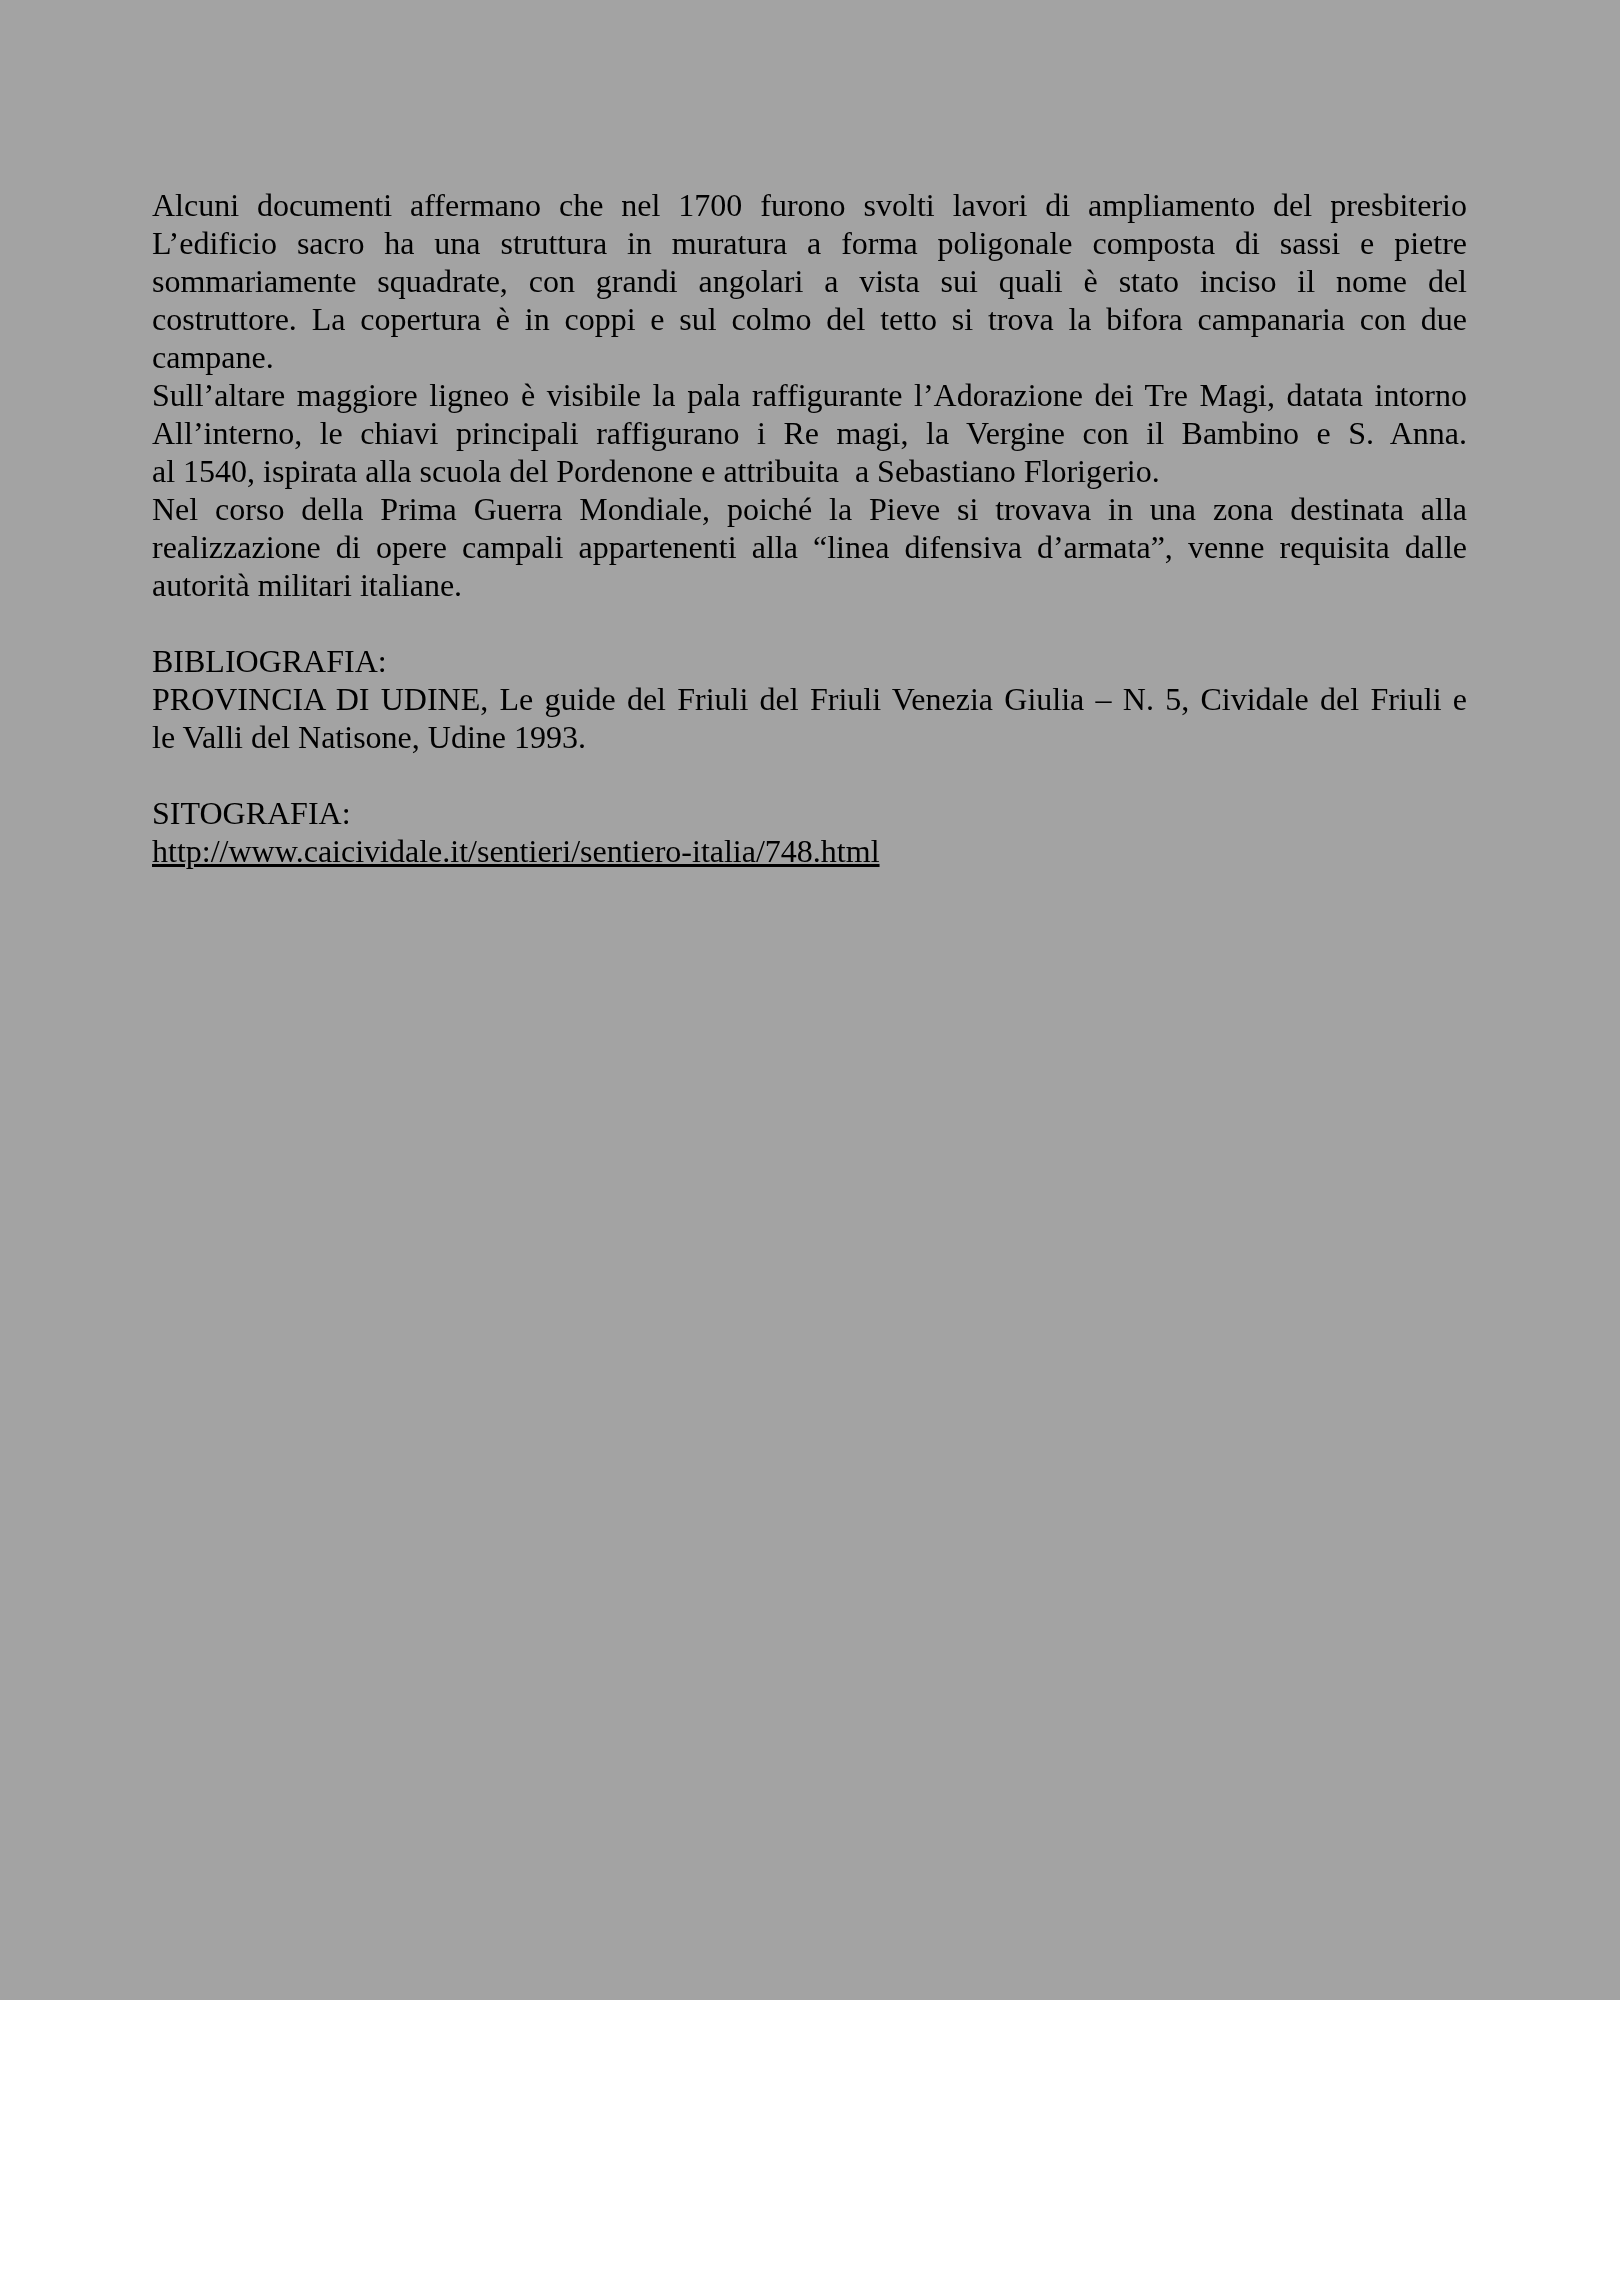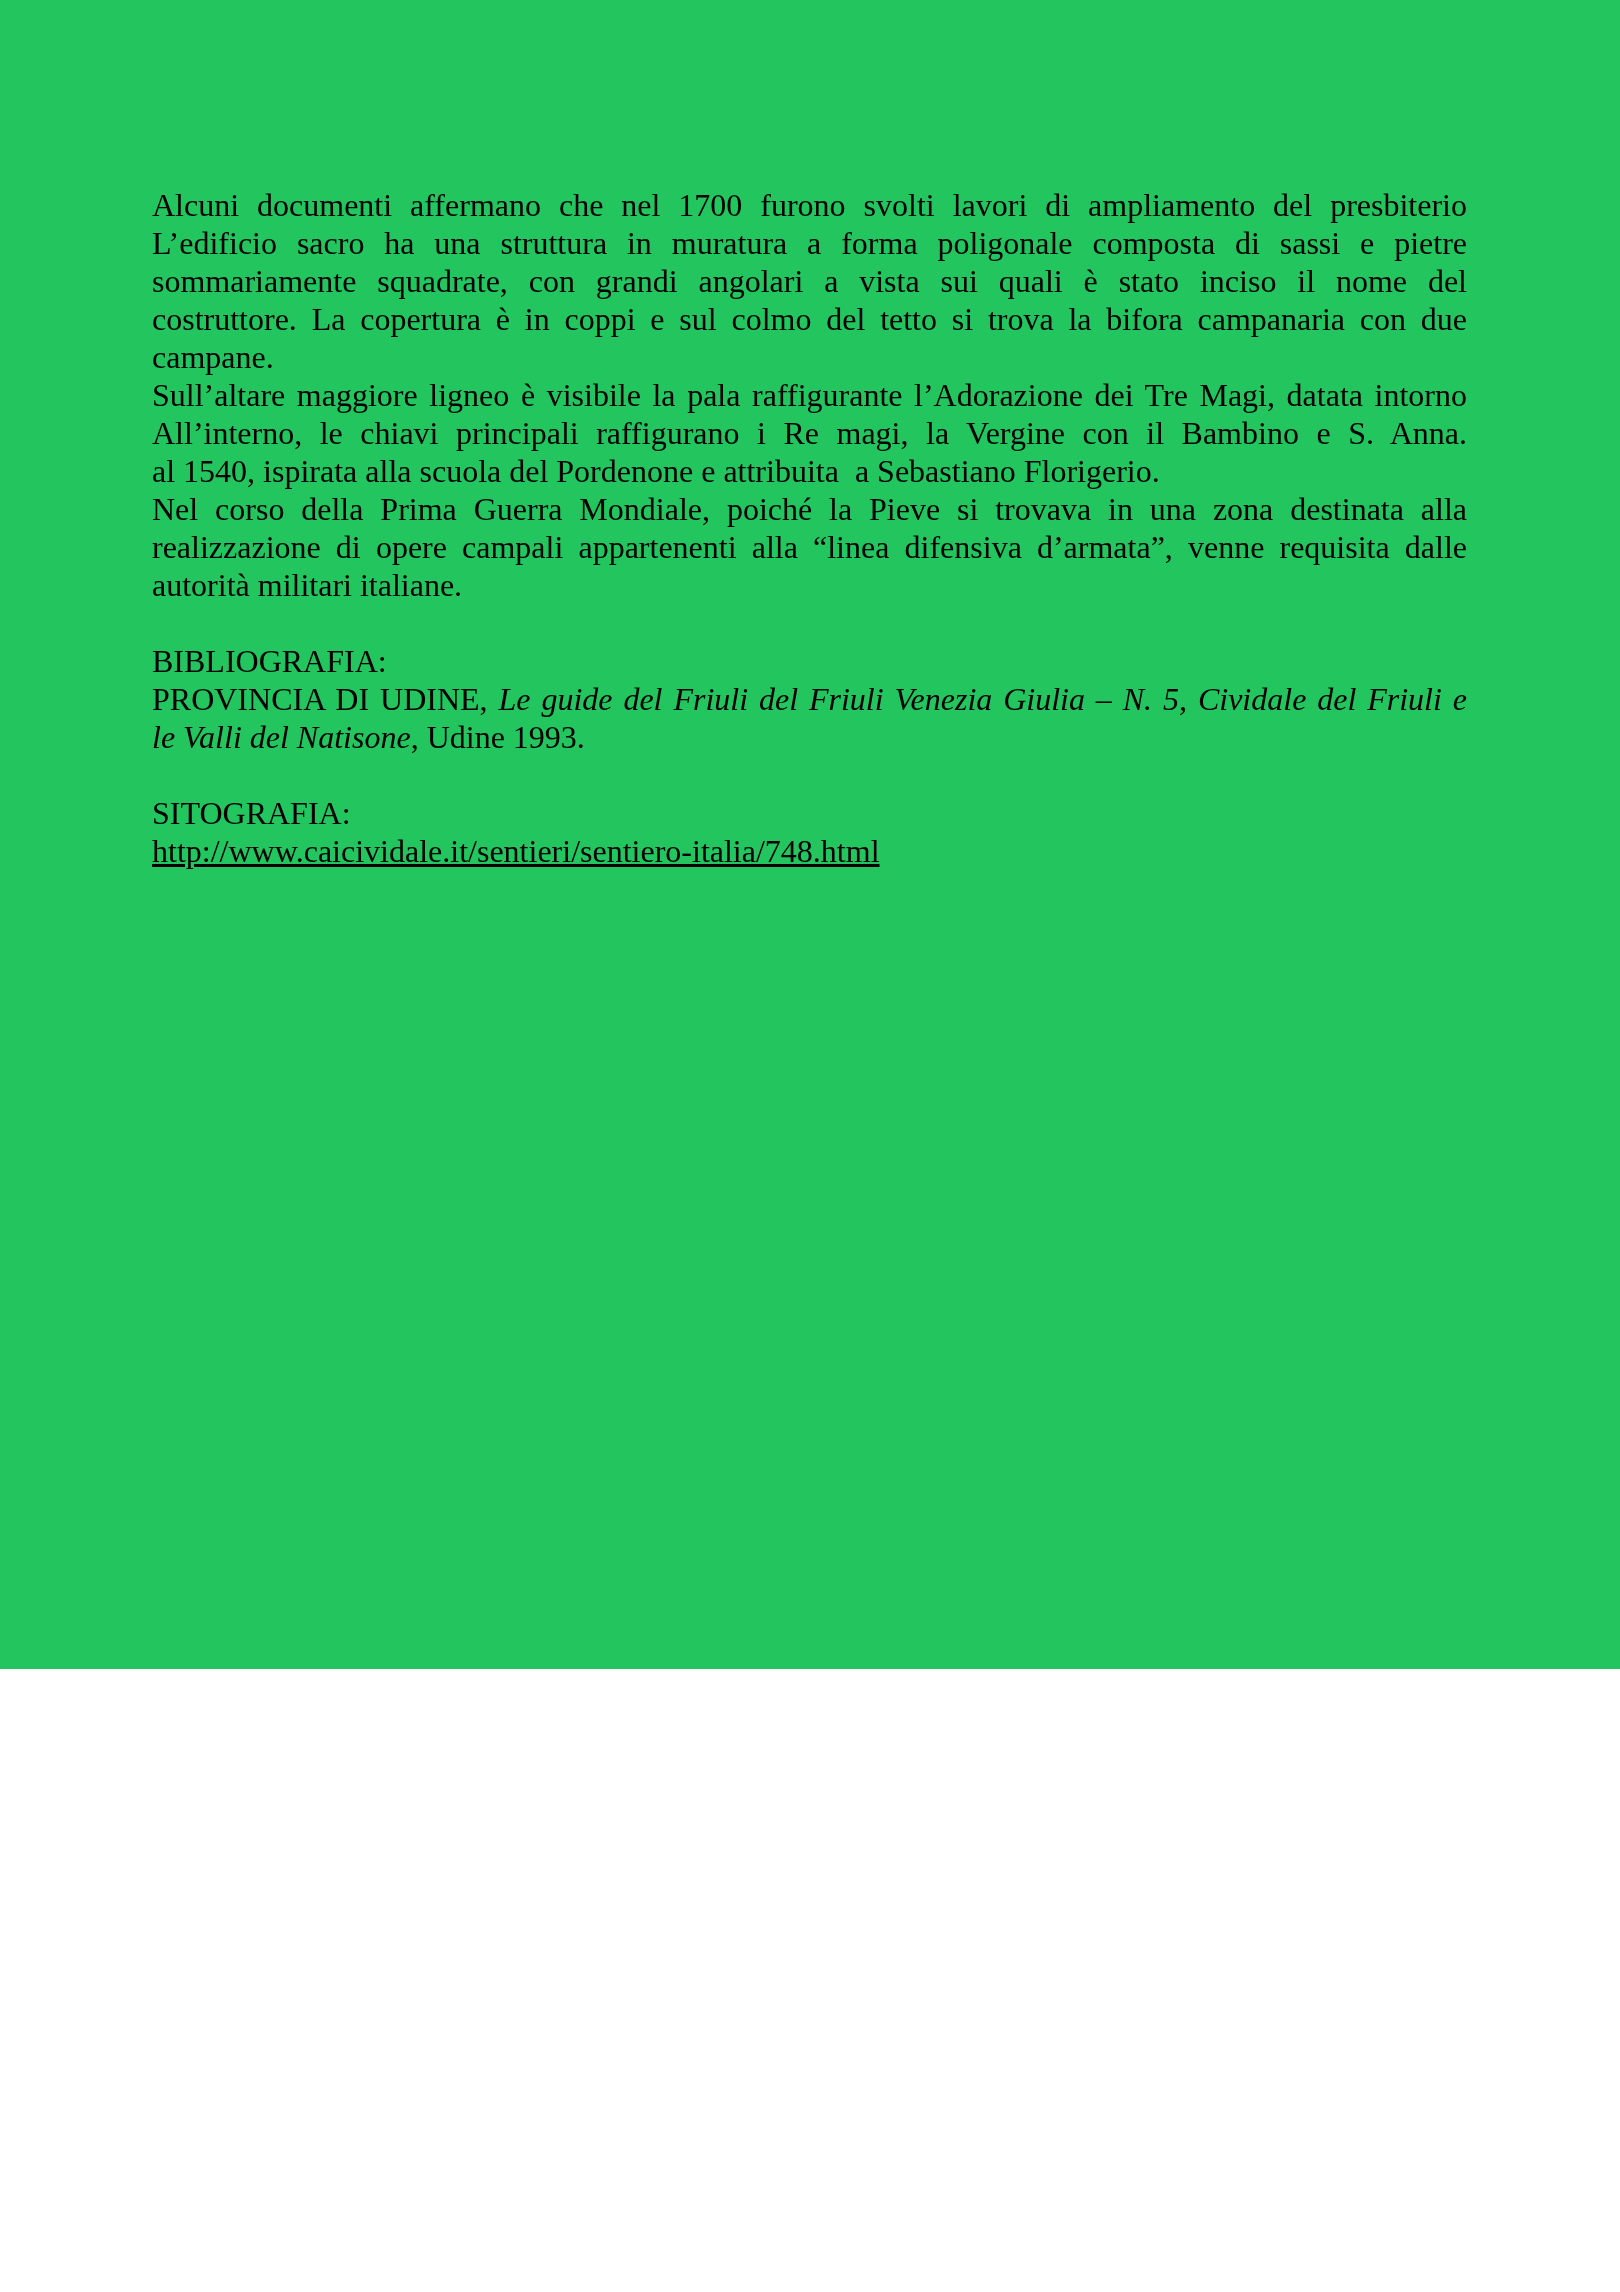--- a/index.html
+++ b/index.html
@@ -3,22 +3,22 @@
 <meta charset="utf-8">
 <style>
   html, body {
     margin: 0;
     padding: 0;
     background: #ffffff;
   }
   .page {
     position: relative;
     width: 1620px;
-    height: 1669px;
-    background: #22c55e;
+    height: 2000px;
+    background: #a3a3a3;
     color: #000000;
     font-family: "Liberation Serif", serif;
     overflow: hidden;
   }
   .content {
     position: absolute;
     left: 152px;
     top: 186px;
     width: 1315px;
   }
@@ -33,21 +33,20 @@
   .line.last {
     text-align: left;
     text-align-last: left;
     -moz-text-align-last: left;
     white-space: pre-wrap;
   }
   .spacer {
     height: 38px;
   }
   .italic {
-    font-style: italic;
   }
   .url-link {
     color: #000000;
     text-decoration: underline;
     cursor: pointer;
     margin-top: 44px;
   }
   .footer {
     position: absolute;
     top: 2119px;

